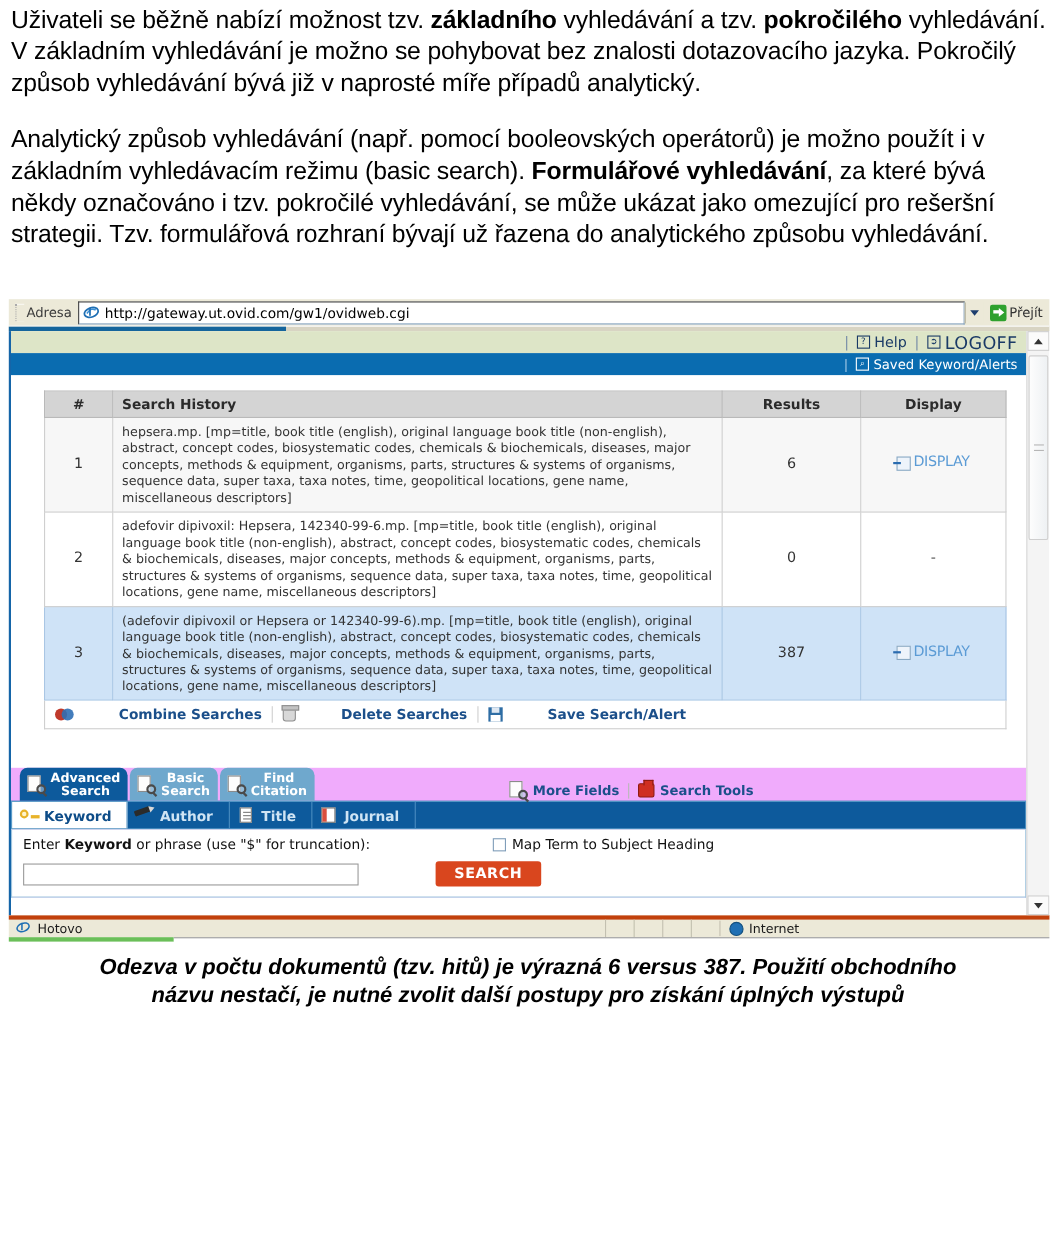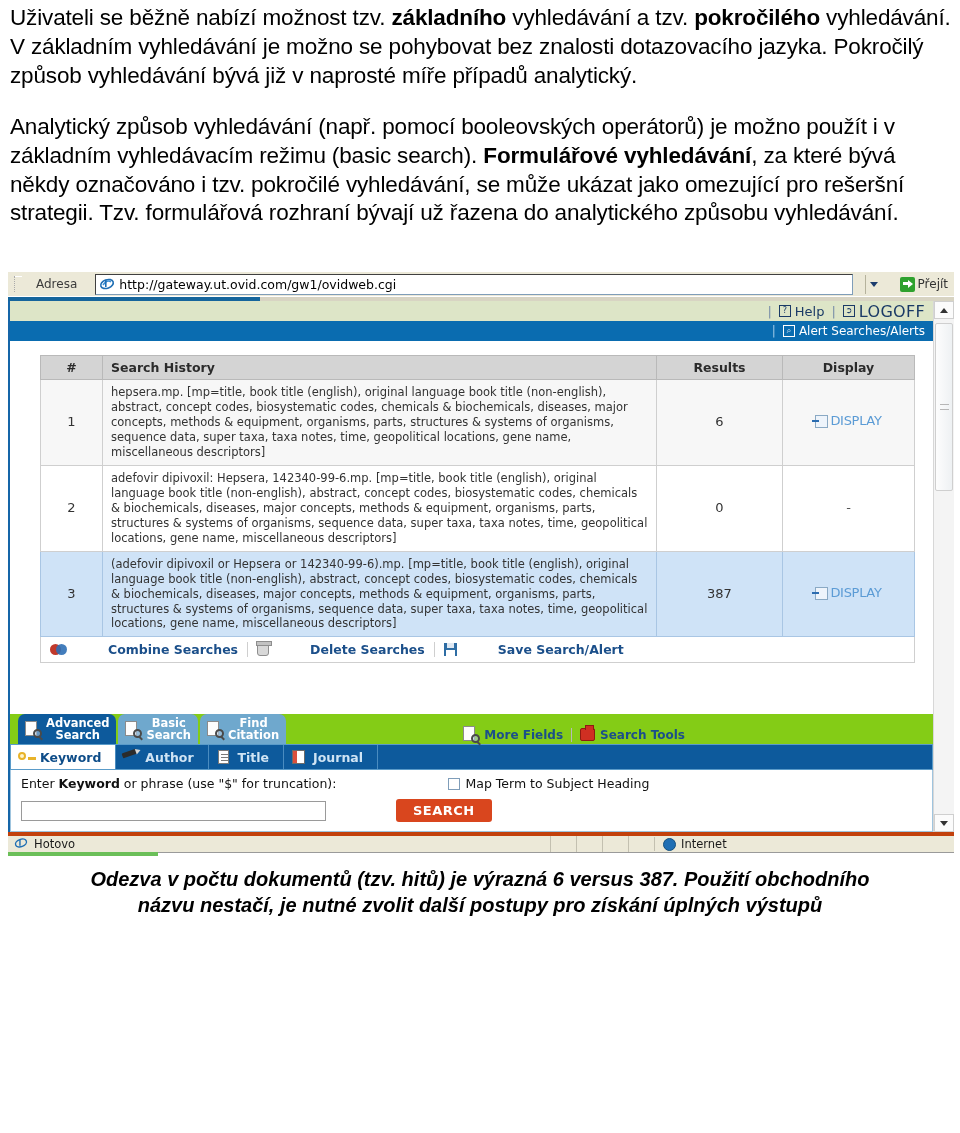--- a/index.html
+++ b/index.html
@@ -32,21 +32,20 @@
     font-family: "DejaVu Sans", sans-serif;
   }
 
   
   .addr-row {
     display: flex;
     align-items: center;
     height: 24px;
     background: #ece9d8;
     padding: 0 2px;
-    gap: 12px;
   }
   .addr-grip {
     width: 8px; height: 16px;
     background-image: linear-gradient(to bottom,#fff 0,#fff 1px,transparent 1px);
     border-left: 1px dotted #aaa;
     margin: 0 2px 0 4px;
   }
   .addr-label {
     font-size: 12px; color: #3b3b3b;
     margin-right: 6px; white-space: nowrap;
@@ -252,22 +251,22 @@
     content: ""; position: absolute; left: 3px; top: 0;
     width: 7px; height: 5px; background: #dfe8f2;
   }
   .ico-save:after {
     content: ""; position: absolute; left: 2px; bottom: 0;
     width: 9px; height: 6px; background: #fff;
   }
 
   
   .tabpanel {
-    position: absolute; left: 0; right: 21px; bottom: 0;
-    background: #84cc16;
+    position: absolute; left: 0; right: 21px; bottom: 16px;
+    background: #f0abfc;
   }
   .tabrow {
     display: flex; align-items: flex-end;
     height: 30px;
     padding-left: 8px;
     position: relative;
   }
   .tab {
     display: flex; align-items: center;
     height: 30px;
@@ -533,21 +532,21 @@
         <span class="util-item">
           <span class="mini-icon">➲</span>
           <span class="logoff-txt">LOGOFF</span>
         </span>
       </div>
 
       <div class="bar-saved">
         <span class="sep-pipe">|</span>
         <span class="util-item">
           <span class="mini-icon">⌕</span>
-          <span>Alert Searches/Alerts</span>
+          <span>Saved Keyword/Alerts</span>
         </span>
       </div>
 
       <div class="tbl-wrap">
         <table class="hist">
           <thead>
             <tr>
               <th class="col-num">#</th>
               <th class="col-hist">Search History</th>
               <th class="col-res">Results</th>

